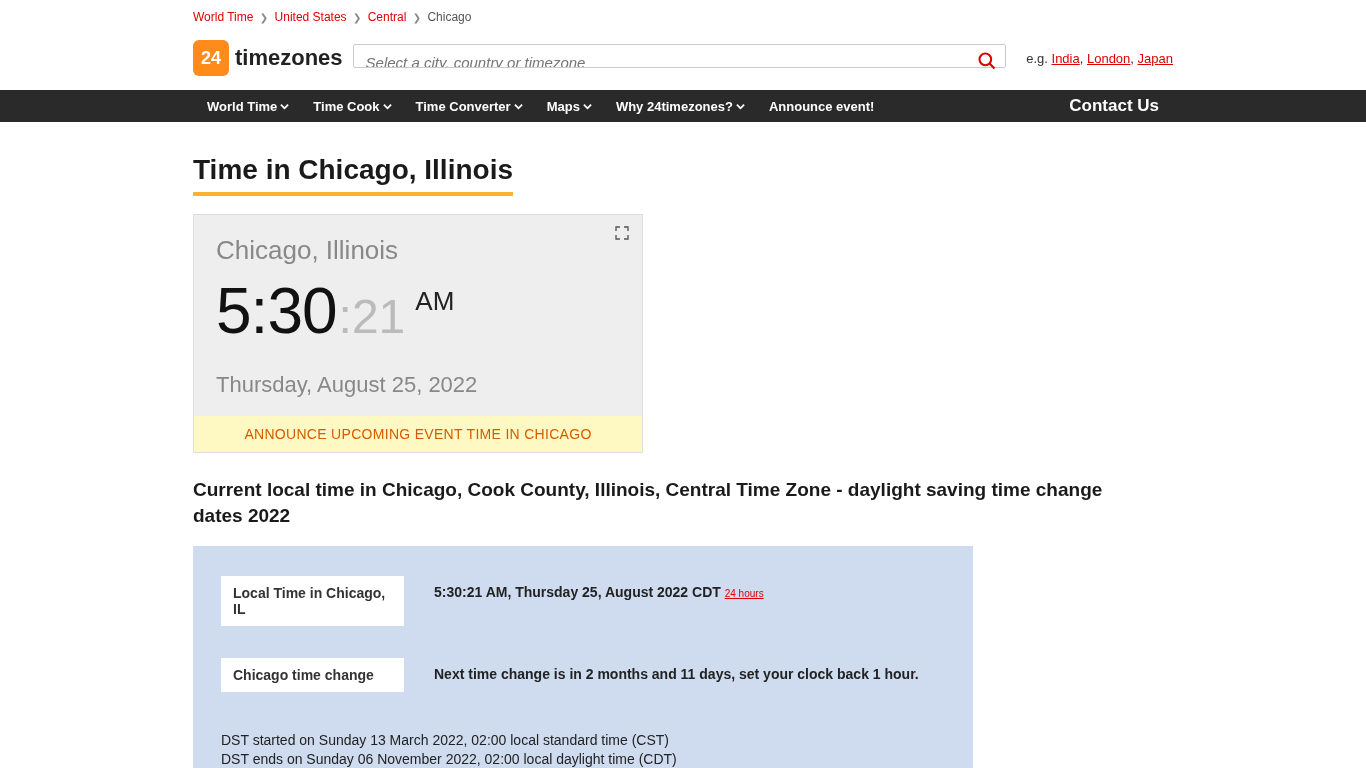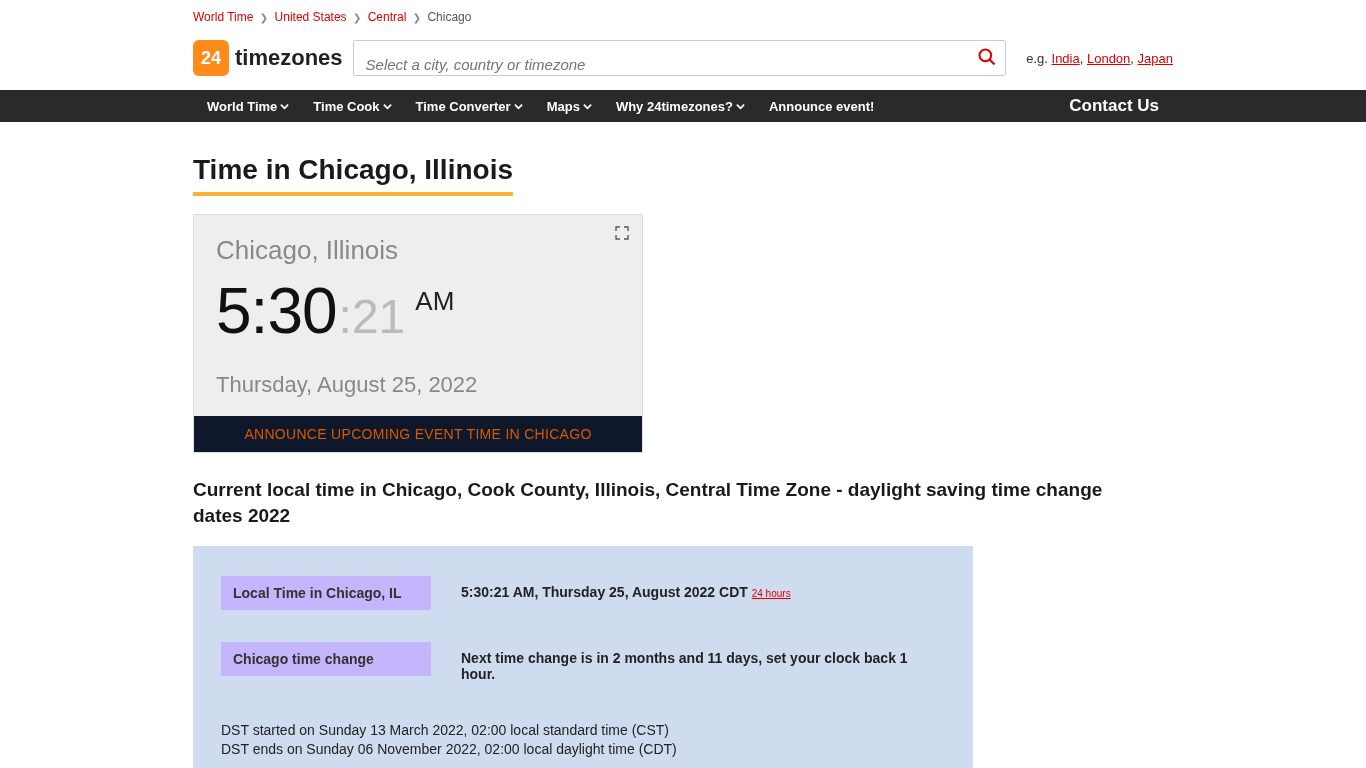--- a/index.html
+++ b/index.html
@@ -9,21 +9,21 @@
     .breadcrumb { padding: 10px 0 8px 0; font-size: 12px; }
     .breadcrumb a { color: #d00; text-decoration: none; }
     .breadcrumb .sep { color: #888; margin: 0 3px; font-size: 10px; }
     .breadcrumb .current { color: #555; }
     
     .header { display: flex; align-items: center; padding: 8px 0 14px 0; gap: 10px; }
     .logo { display: flex; align-items: center; gap: 6px; }
     .logo-box { background: #ff8c1a; color: #fff; font-weight: bold; width: 36px; height: 36px; border-radius: 6px; display: flex; align-items: center; justify-content: center; font-size: 18px; }
     .logo-text { font-size: 22px; font-weight: bold; color: #222; }
     .search-wrap { flex: 1; position: relative; }
-    .search-input { width: 100%; height: 36px; padding: 12px 40px 0 12px; border: 1px solid #ccc; border-radius: 2px; font-size: 15px; font-style: italic; color: #888; }
+    .search-input { width: 100%; height: 24px; padding: 12px 40px 0 12px; border: 1px solid #ccc; border-radius: 2px; font-size: 15px; font-style: italic; color: #888; }
     .search-btn { position: absolute; right: 0; top: 0; width: 38px; height: 36px; border: none; background: transparent; cursor: pointer; display: flex; align-items: center; justify-content: center; }
     .search-btn svg { width: 20px; height: 20px; stroke: #d00; }
     .eg { font-size: 13px; color: #333; margin-left: 10px; }
     .eg a { color: #d00; }
     
     .navbar { background: #2a2a2a; }
     .navbar-inner { display: flex; justify-content: space-between; align-items: center; height: 32px; padding: 0 14px; }
     .nav-items { display: flex; gap: 24px; }
     .nav-item { color: #fff; font-size: 13px; font-weight: bold; cursor: pointer; display: flex; align-items: center; gap: 3px; }
     .chev { display: inline-block; }
@@ -35,27 +35,27 @@
     .clock-card { background: #eee; border: 1px solid #ddd; margin-top: 18px; width: 450px; position: relative; }
     .expand-icon { position: absolute; top: 10px; right: 12px; cursor: pointer; }
     .expand-icon svg { width: 16px; height: 16px; stroke: #555; fill: none; }
     .clock-inner { padding: 20px 22px 18px 22px; }
     .clock-city { font-size: 26px; color: #888; }
     .clock-time { display: flex; align-items: baseline; margin-top: 8px; }
     .time-main { font-size: 64px; font-weight: 500; color: #111; letter-spacing: -1px; }
     .time-sec { font-size: 48px; color: #bbb; margin-left: 2px; }
     .time-ampm { font-size: 26px; color: #222; margin-left: 10px; align-self: flex-start; margin-top: 12px; }
     .clock-date { font-size: 22px; color: #888; margin-top: 24px; }
-    .announce-bar { background: #0f172a; color: #d85a00; text-align: center; padding: 10px 0; font-size: 14px; font-weight: 500; letter-spacing: 0.3px; cursor: pointer; }
+    .announce-bar { background: #fef9c3; color: #d85a00; text-align: center; padding: 10px 0; font-size: 14px; font-weight: 500; letter-spacing: 0.3px; cursor: pointer; }
     
     .sub-heading { font-size: 19px; font-weight: bold; color: #1a1a1a; margin-top: 24px; line-height: 1.35; max-width: 920px; }
     
     .info-panel { background: #cfdcf0; margin-top: 18px; padding: 30px 28px 20px 28px; max-width: 780px; }
     .info-row { display: flex; align-items: flex-start; margin-bottom: 32px; gap: 30px; }
-    .info-label { background: #c4b5fd; color: #333; font-weight: bold; font-size: 14px; padding: 9px 12px; width: 210px; flex-shrink: 0; }
+    .info-label { background: #ffffff; color: #333; font-weight: bold; font-size: 14px; padding: 9px 12px; width: 183px; flex-shrink: 0; }
     .info-value { font-size: 14px; color: #222; padding-top: 8px; flex: 1; }
     .info-value .bold { font-weight: bold; }
     .info-value a { color: #d00; font-size: 10px; }
     .info-value .line { display: block; margin-bottom: 3px; }
   </style>
 </head>
 <body>
 
 <div class="container">
   <div class="breadcrumb">

